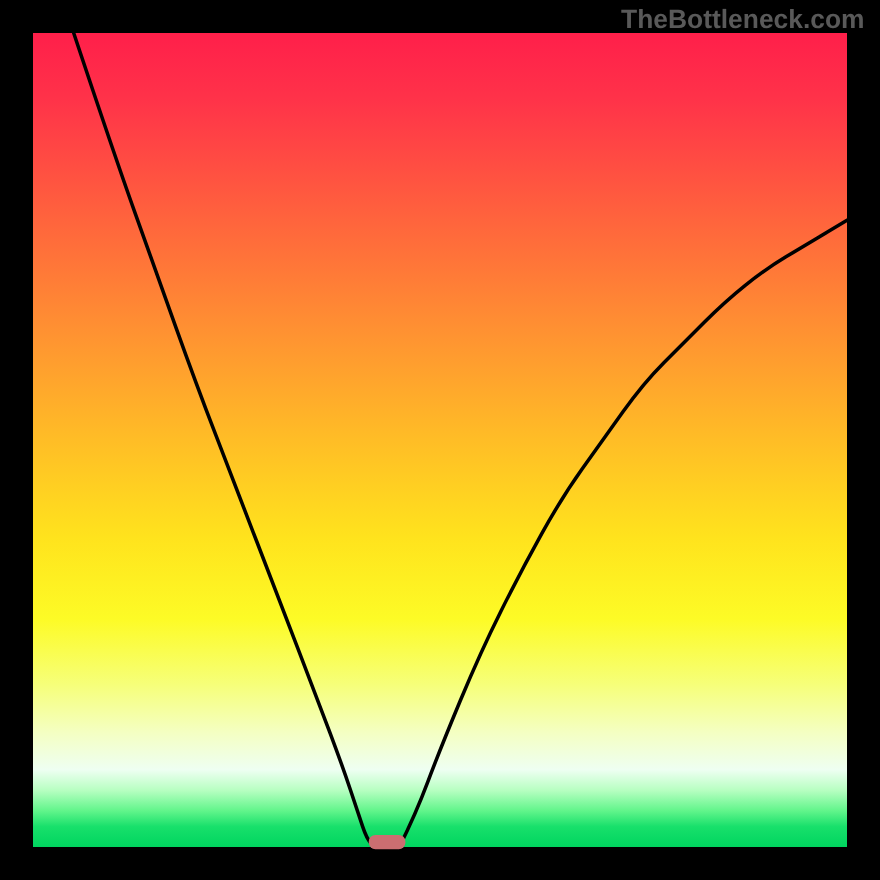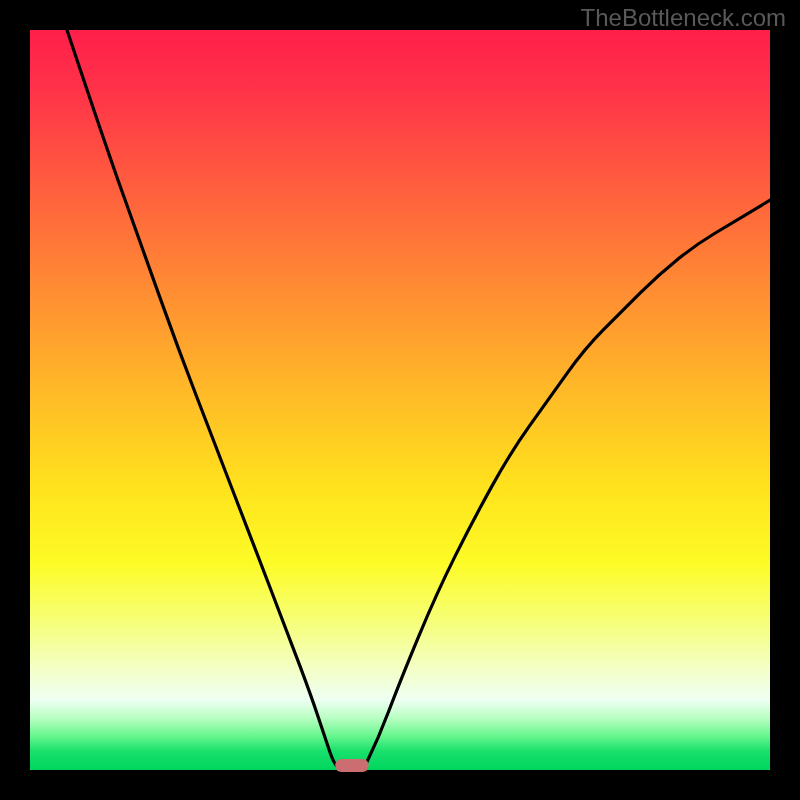--- a/index.html
+++ b/index.html
@@ -16,21 +16,21 @@
     width: 800px;
     height: 800px;
     background: #000;
   }
   .watermark {
     position: absolute;
     top: 4px;
     right: 14px;
     color: #595959;
     font-size: 24px;
-    font-weight: 400;
+    font-weight: 700;
     letter-spacing: 0px;
     z-index: 10;
     user-select: none;
   }
   svg {
     display: block;
   }
 </style>
 </head>
 <body>

